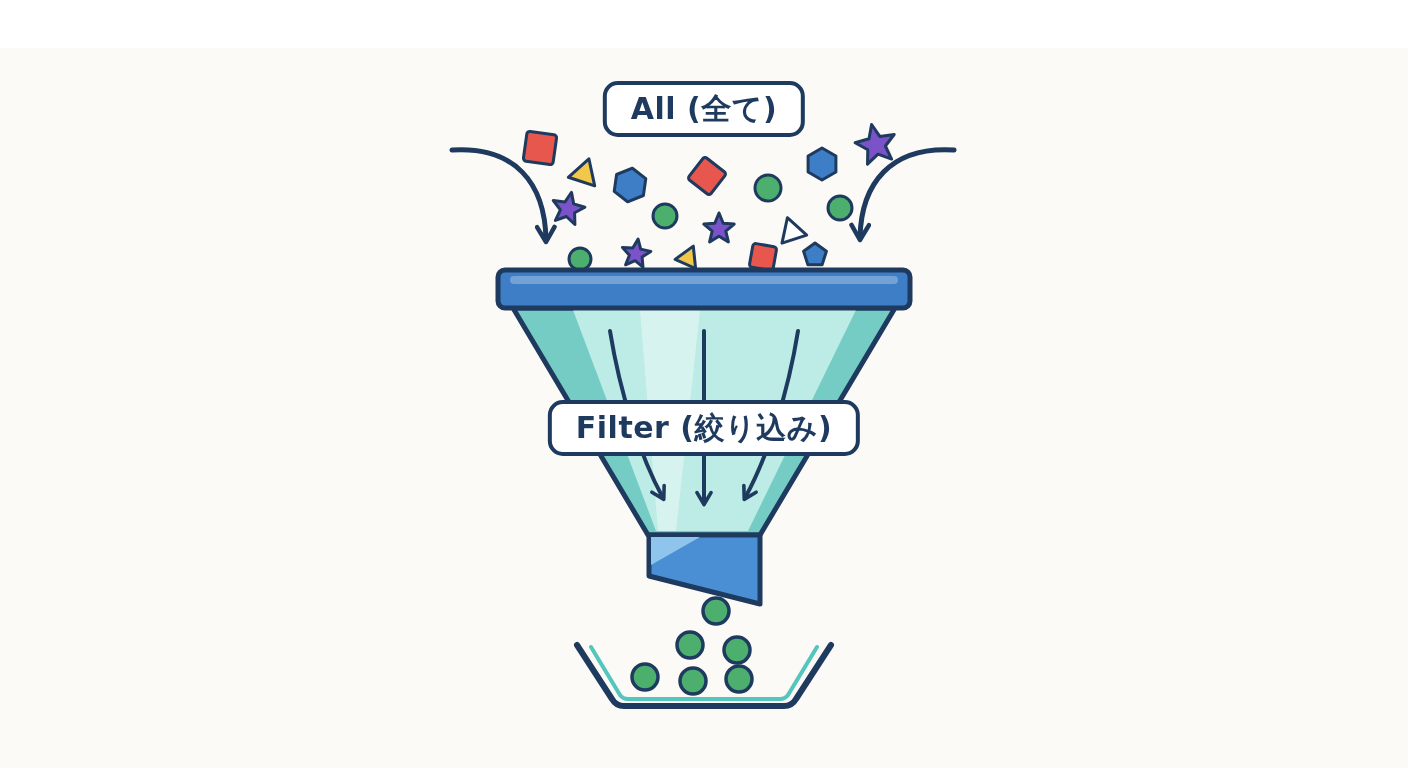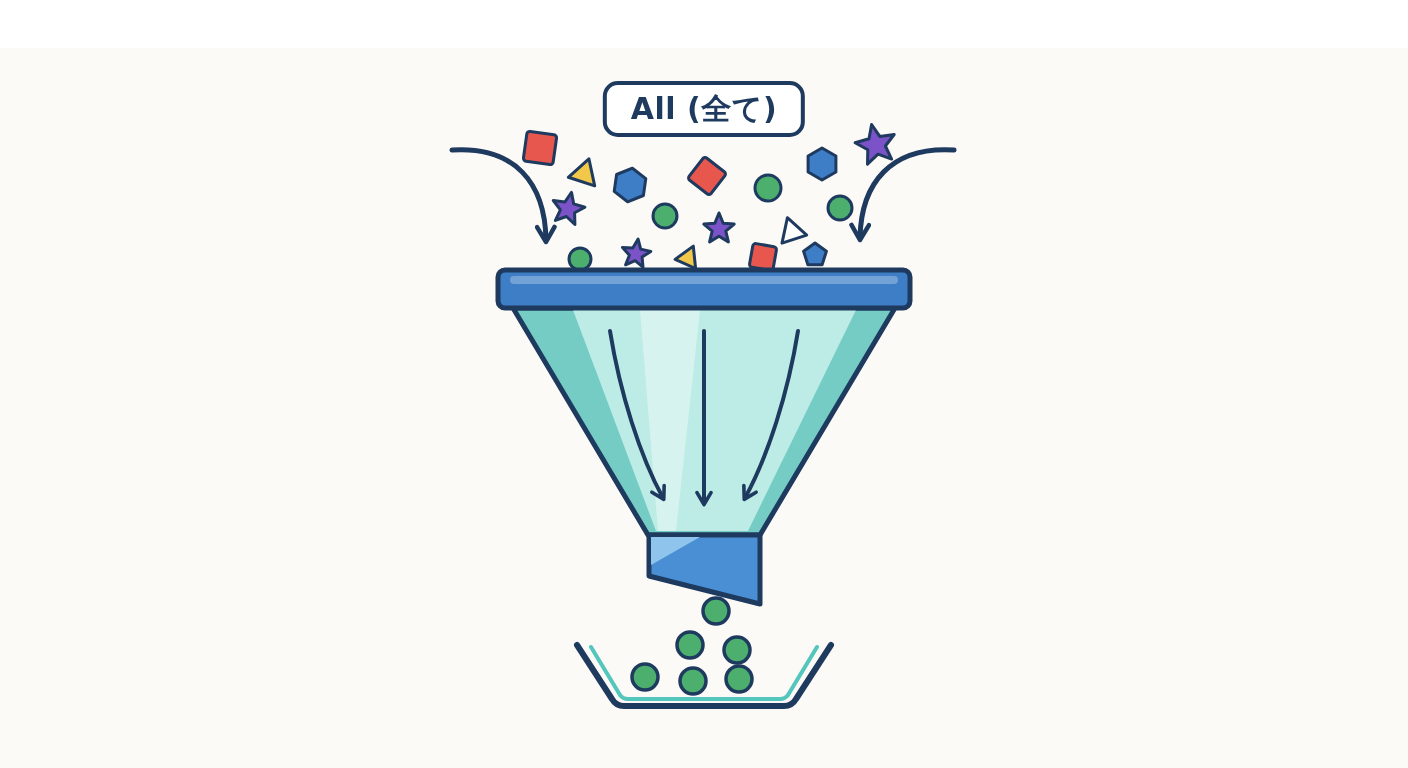--- a/index.html
+++ b/index.html
@@ -102,14 +102,17 @@
         <circle cx="737" cy="602" r="13" fill="#4caf6e" stroke="#1e3a5f" stroke-width="3.5"></circle>
         <circle cx="645" cy="629" r="13" fill="#4caf6e" stroke="#1e3a5f" stroke-width="3.5"></circle>
         <circle cx="693" cy="633" r="13" fill="#4caf6e" stroke="#1e3a5f" stroke-width="3.5"></circle>
         <circle cx="739" cy="631" r="13" fill="#4caf6e" stroke="#1e3a5f" stroke-width="3.5"></circle>
       </g>
   </svg>
 
   <div class="label-box" style="top:33px">
     <span>All (全て)</span>
   </div>
+  <div class="label-box" style="top:352px">
+    <span>Filter (絞り込み)</span>
+  </div>
 
 </div>
 
 </body></html>

